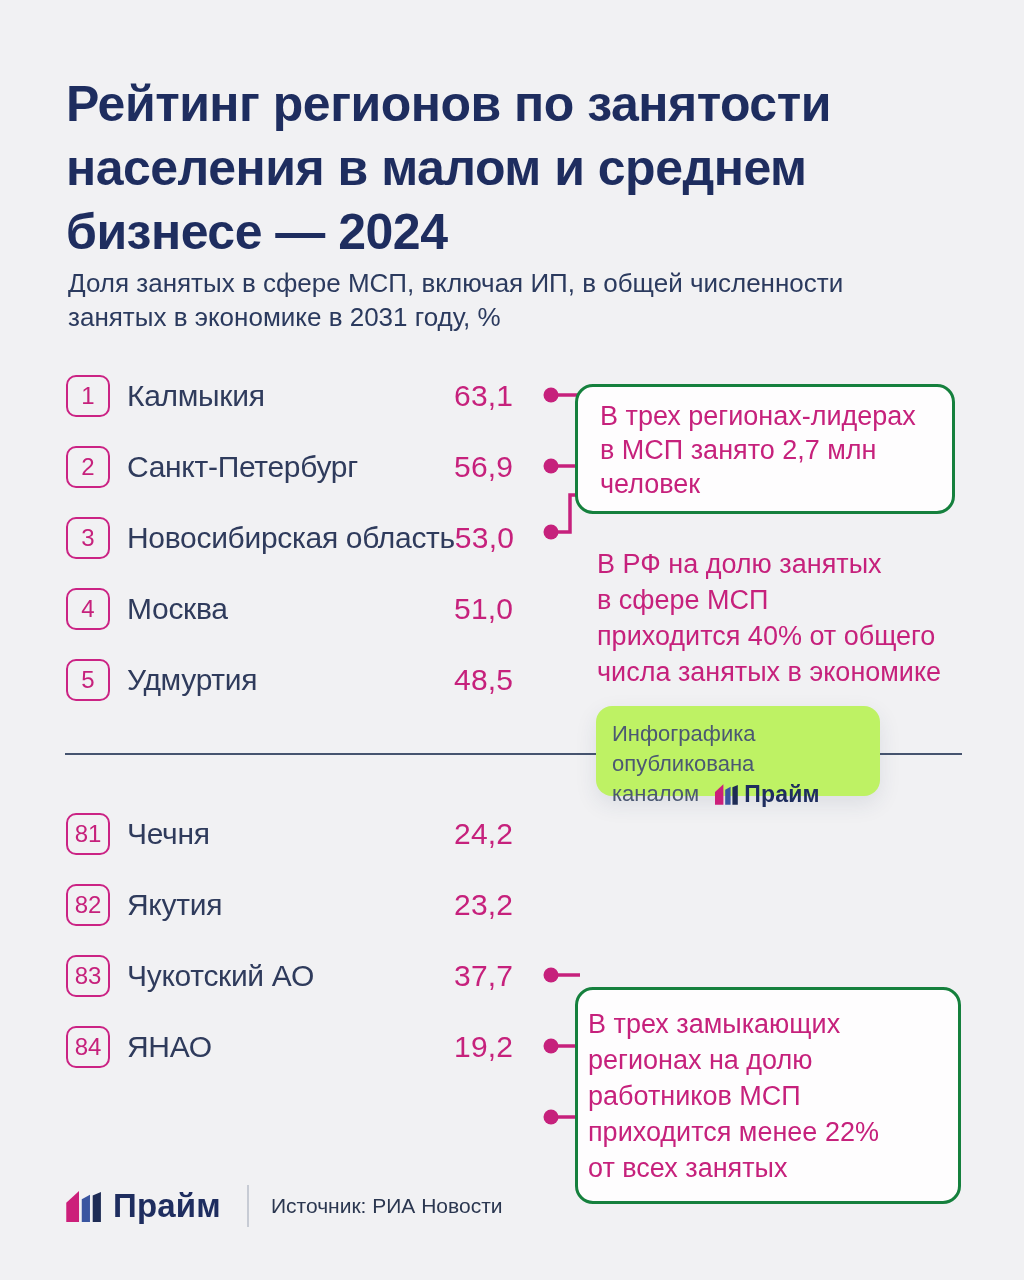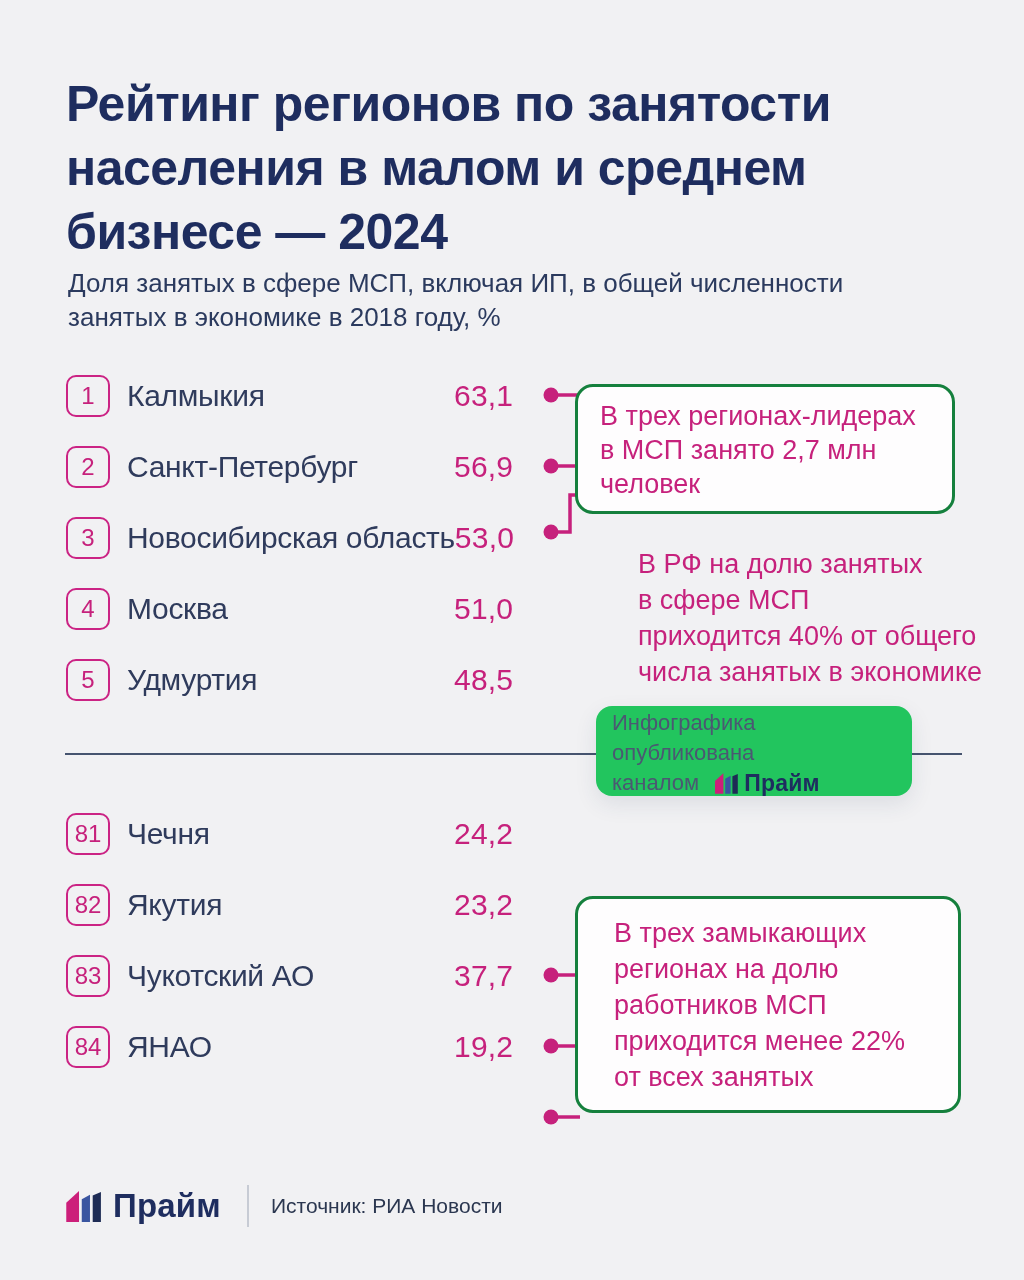--- a/index.html
+++ b/index.html
@@ -53,40 +53,40 @@
     border: 3px solid #15803d; border-radius: 18px;
     background: #fefdfe;
     color: #c6217c; font-size: 27px;
     z-index: 3;
   }
   .callout.leaders {
     left: 575px; top: 384px; width: 380px; height: 130px;
     padding: 12px 22px; line-height: 34px;
   }
   .callout.trailing {
-    left: 575px; top: 896px; width: 386px; height: 217px;
-    padding: 16px 36px; line-height: 36px;
+    left: 575px; top: 987px; width: 386px; height: 217px;
+    padding: 16px 10px; line-height: 36px;
   }
   .pink-text {
     position: absolute; color: #c6217c;
-    font-size: 27px; line-height: 36px; z-index: 2; margin-left: 41px;
+    font-size: 27px; line-height: 36px; z-index: 2;
   }
   .pink-text.rf-share { left: 597px; top: 546px; width: 380px; }
   .pink-text.gdp-share { left: 597px; top: 812px; width: 370px; }
 
   
   .divider {
     position: absolute; left: 65px; top: 753px; width: 897px; height: 2px;
     background: #46546f; z-index: 1;
   }
   .infobox {
-    position: absolute; left: 596px; top: 706px; width: 316px; height: 90px;
-    background: #22c55e; border-radius: 16px;
+    position: absolute; left: 596px; top: 706px; width: 284px; height: 90px;
+    background: #bef264; border-radius: 16px;
     box-shadow: 0 8px 22px rgba(40, 55, 90, 0.10);
-    padding: 2px 16px 0 16px;
+    padding: 13px 16px 0 16px;
     color: #4b5872; font-size: 22px; line-height: 30px;
     z-index: 2;
   }
   .infobox-line2 { display: flex; gap: 16px; }
   .brand-small {
     display: inline-flex; align-items: center; gap: 5px;
   }
   .brand-small .brand-text {
     font-size: 23px; font-weight: bold; color: #1e2d5f; letter-spacing: 0.2px;
   }
@@ -112,21 +112,21 @@
 </style>
 </head>
 <body>
 
 <div class="canvas">
 
   <h1 class="title pre">Рейтинг регионов по занятости
 населения в малом и среднем
 бизнесе — 2024</h1>
   <div class="subtitle pre">Доля занятых в сфере МСП, включая ИП, в общей численности
-занятых в экономике в 2018 году, %</div>
+занятых в экономике в 2031 году, %</div>
 
   <svg class="connectors" width="1024" height="1280" viewBox="0 0 1024 1280">
     <g stroke="#c6217c" stroke-width="3.5" fill="none">
       <line x1="551" y1="395" x2="580" y2="395"></line>
       <line x1="551" y1="466" x2="580" y2="466"></line>
       <path d="M551,532 H570 V495 H578"></path>
       <line x1="551" y1="975" x2="580" y2="975"></line>
       <line x1="551" y1="1046" x2="580" y2="1046"></line>
       <line x1="551" y1="1117" x2="580" y2="1117"></line>
     </g>

